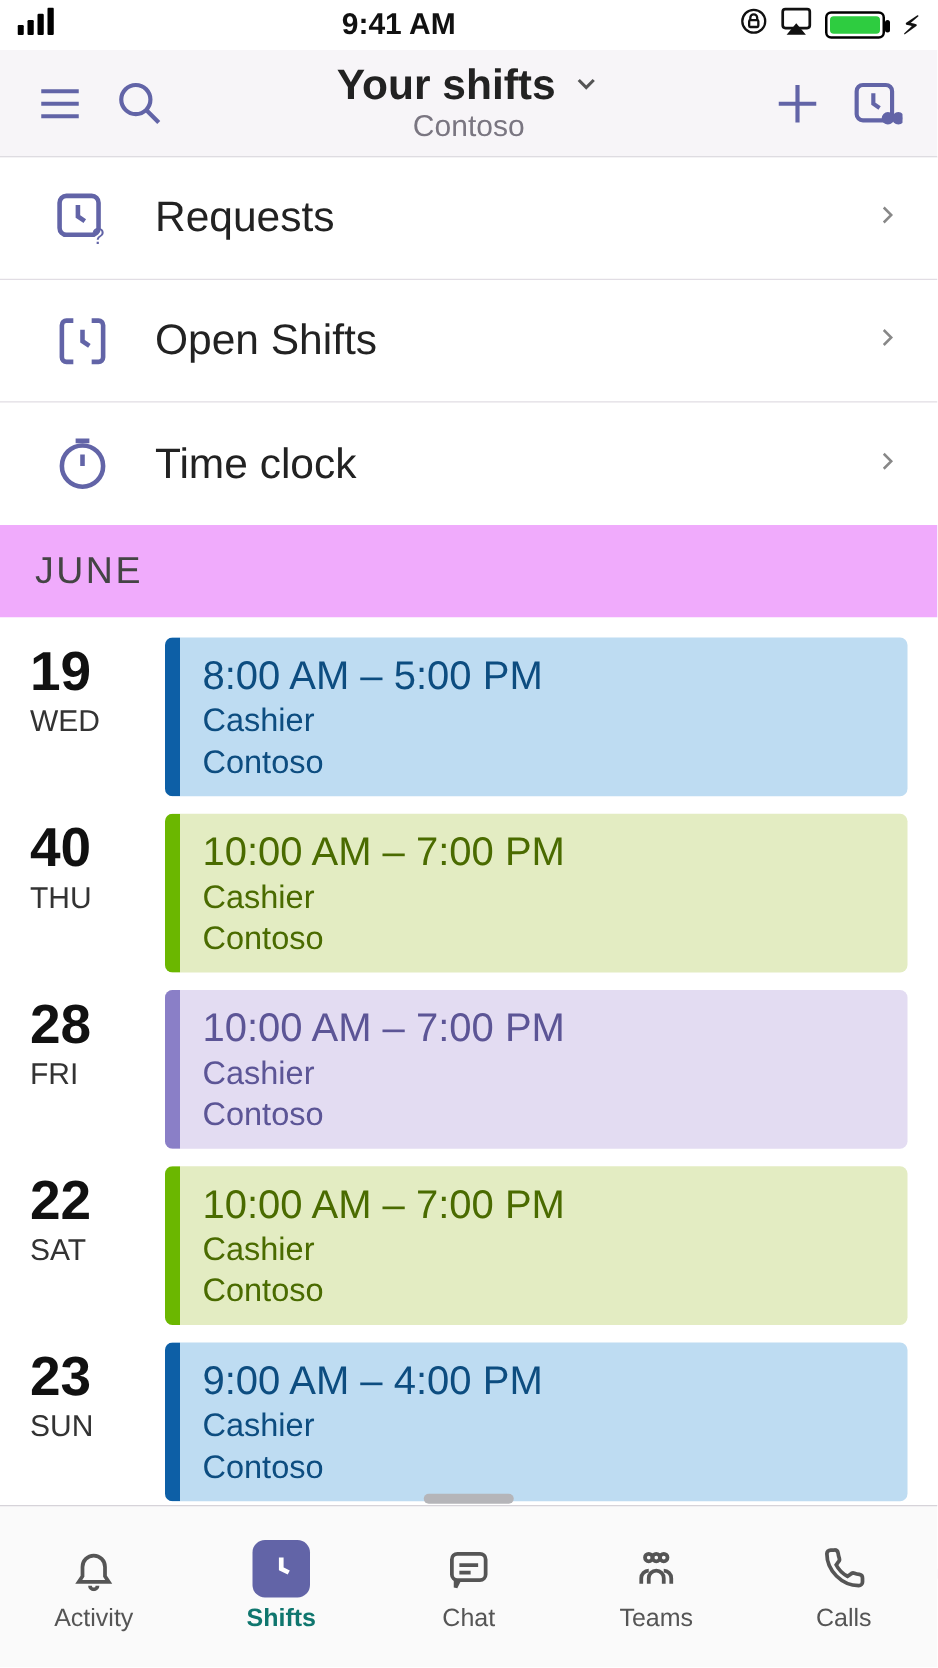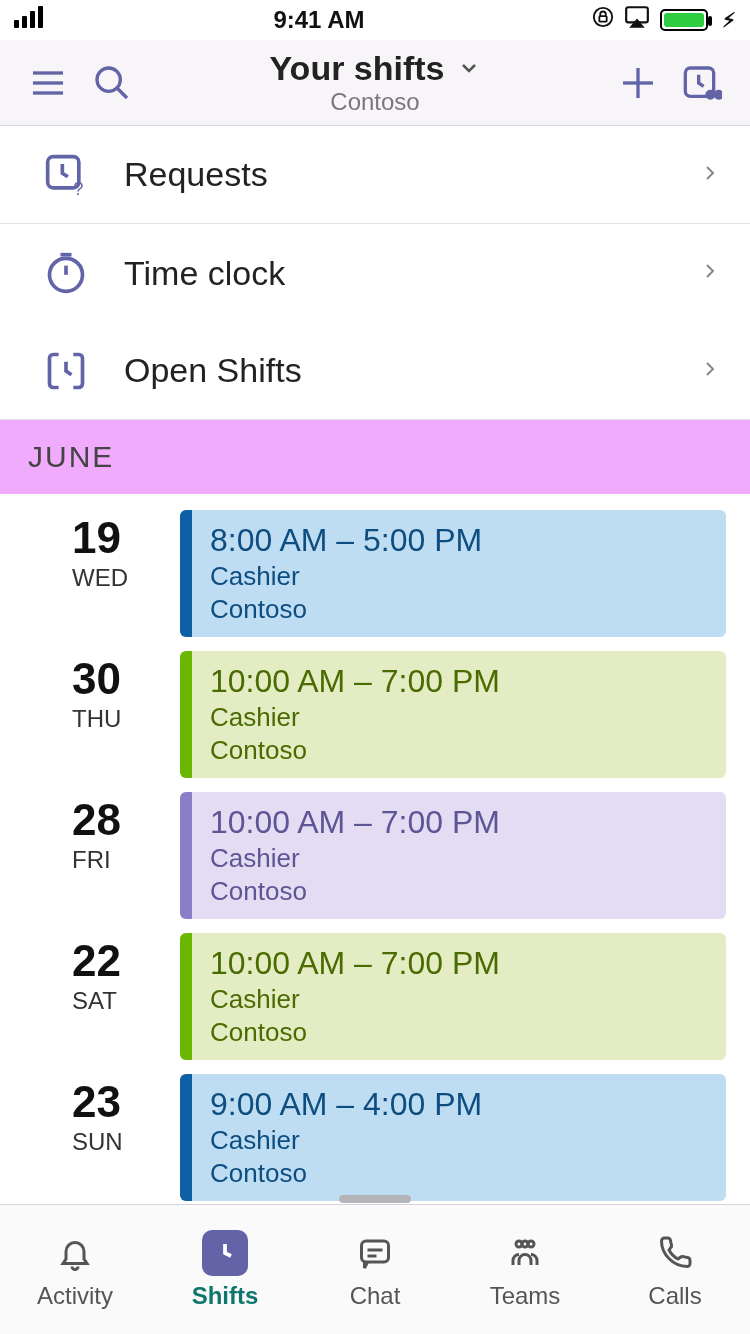--- a/index.html
+++ b/index.html
@@ -21,39 +21,39 @@
   
   .menu-list { background:#fff; }
   .menu-item { height:98px; display:flex; align-items:center; padding:0 28px 0 40px; border-bottom:1px solid #e1dde4; gap:32px; }
   .menu-item .micon { width:52px; height:52px; color:#6264a7; display:flex; align-items:center; justify-content:center; }
   .menu-item .micon svg { width:44px; height:44px; }
   .menu-item .mlabel { flex:1; font-size:34px; color:#222; font-weight:500; }
   .menu-item .chev { color:#888; }
   
   .month-header { height:74px; background:#f0abfc; display:flex; align-items:center; padding:0 28px; font-size:30px; color:#444; letter-spacing:2px; }
   
-  .shifts { padding:16px 24px 40px 24px; background:#fff;margin-left:48px; }
+  .shifts { padding:16px 24px 40px 24px; background:#fff; }
   .shift-row { display:flex; gap:12px; margin-bottom:14px; align-items:stretch; }
   .daycol { width:96px; padding-top:6px; }
   .daynum { font-size:44px; font-weight:700; color:#111; line-height:1; }
   .dayname { font-size:24px; color:#333; margin-top:4px; }
   .card { flex:1; border-radius:6px; display:flex; overflow:hidden; min-height:112px; }
   .card .accent { width:12px; }
   .card .body { flex:1; padding:10px 18px 12px 18px; }
   .card .time { font-size:32px; font-weight:500; line-height:1.25; }
   .card .role { font-size:26px; line-height:1.25; }
   .card .org  { font-size:26px; line-height:1.25; }
   
   .theme-blue .card-bg { background:#bedcf2; }   .theme-blue .accent{background:#0d5fa6;}  .theme-blue .body{color:#0d4d80;}
   .theme-green .card-bg { background:#e3ecc2; }  .theme-green .accent{background:#6bb700;} .theme-green .body{color:#4a6b00;}
   .theme-purple .card-bg { background:#e3dcf2; } .theme-purple .accent{background:#8a7fc7;} .theme-purple .body{color:#5c5596;}
   
   .tabbar { position:absolute; bottom:0; left:0; right:0; height:130px; border-top:1px solid #d6d3d9; background:#fafafa; display:flex; justify-content:space-around; align-items:center; }
   .tabbar::before { content:""; position:absolute; top:-10px; left:50%; transform:translateX(-50%); width:72px; height:8px; background:#b5b5b9; border-radius:4px; }
-  .tab { display:flex; flex-direction:column; align-items:center; gap:6px; font-size:24px; color:#555; width:150px; }
+  .tab { display:flex; flex-direction:column; align-items:center; gap:6px; font-size:20px; color:#555; width:150px; }
   .tab.active { color:#0f766e; font-weight:600; }
   .tab .ticon { width:46px; height:46px; display:flex; align-items:center; justify-content:center; }
   .tab .ticon.boxed { background:#6264a7; border-radius:10px; color:#fff; }
   .tab .ticon svg { width:36px; height:36px; }
   .tab.active .ticon.boxed svg { stroke:#fff; }
   .spacer { height:8px; background:#ebe8ed; }
   body { position:relative; }
 </style>
 </head>
 <body>
@@ -141,50 +141,50 @@
           <text x="16" y="23" font-size="10" fill="currentColor" stroke="none">?</text>
         </svg>
     </div>
     <div class="mlabel">Requests</div>
     <div class="chev">
       <svg viewBox="0 0 24 24" width="24" height="24" fill="none" stroke="currentColor" stroke-width="2">
           <polyline points="9 6 15 12 9 18"></polyline>
         </svg>
     </div>
   </div>
+  <div class="menu-item">
+    <div class="micon">
+      <svg viewBox="0 0 24 24" fill="none" stroke="currentColor" stroke-width="2">
+          <path d="M8 3H5a2 2 0 00-2 2v14a2 2 0 002 2h3"></path>
+          <path d="M16 3h3a2 2 0 012 2v14a2 2 0 01-2 2h-3"></path>
+          <path d="M12 7v5l3 2"></path>
+        </svg>
+    </div>
+    <div class="mlabel">Open Shifts</div>
+    <div class="chev">
+      <svg viewBox="0 0 24 24" width="24" height="24" fill="none" stroke="currentColor" stroke-width="2">
+          <polyline points="9 6 15 12 9 18"></polyline>
+        </svg>
+    </div>
+  </div>
   <div class="menu-item" style="border-bottom:none;">
     <div class="micon">
       <svg viewBox="0 0 24 24" fill="none" stroke="currentColor" stroke-width="2">
           <circle cx="12" cy="13" r="9"></circle>
           <line x1="12" y1="13" x2="12" y2="8"></line>
           <line x1="9" y1="2" x2="15" y2="2"></line>
         </svg>
     </div>
     <div class="mlabel">Time clock</div>
     <div class="chev">
       <svg viewBox="0 0 24 24" width="24" height="24" fill="none" stroke="currentColor" stroke-width="2">
           <polyline points="9 6 15 12 9 18"></polyline>
         </svg>
     </div>
   </div>
-  <div class="menu-item">
-    <div class="micon">
-      <svg viewBox="0 0 24 24" fill="none" stroke="currentColor" stroke-width="2">
-          <path d="M8 3H5a2 2 0 00-2 2v14a2 2 0 002 2h3"></path>
-          <path d="M16 3h3a2 2 0 012 2v14a2 2 0 01-2 2h-3"></path>
-          <path d="M12 7v5l3 2"></path>
-        </svg>
-    </div>
-    <div class="mlabel">Open Shifts</div>
-    <div class="chev">
-      <svg viewBox="0 0 24 24" width="24" height="24" fill="none" stroke="currentColor" stroke-width="2">
-          <polyline points="9 6 15 12 9 18"></polyline>
-        </svg>
-    </div>
-  </div>
 </div>
 
 <div class="month-header">JUNE</div>
 
 <div class="shifts" id="shifts-container">
     <div class="shift-row theme-blue">
       <div class="daycol">
         <div class="daynum">19</div>
         <div class="dayname">WED</div>
       </div>
@@ -192,21 +192,21 @@
         <div class="accent"></div>
         <div class="body">
           <div class="time">8:00 AM – 5:00 PM</div>
           <div class="role">Cashier</div>
           <div class="org">Contoso</div>
         </div>
       </div>
     </div>
     <div class="shift-row theme-green">
       <div class="daycol">
-        <div class="daynum">30</div>
+        <div class="daynum">40</div>
         <div class="dayname">THU</div>
       </div>
       <div class="card card-bg">
         <div class="accent"></div>
         <div class="body">
           <div class="time">10:00 AM – 7:00 PM</div>
           <div class="role">Cashier</div>
           <div class="org">Contoso</div>
         </div>
       </div>

